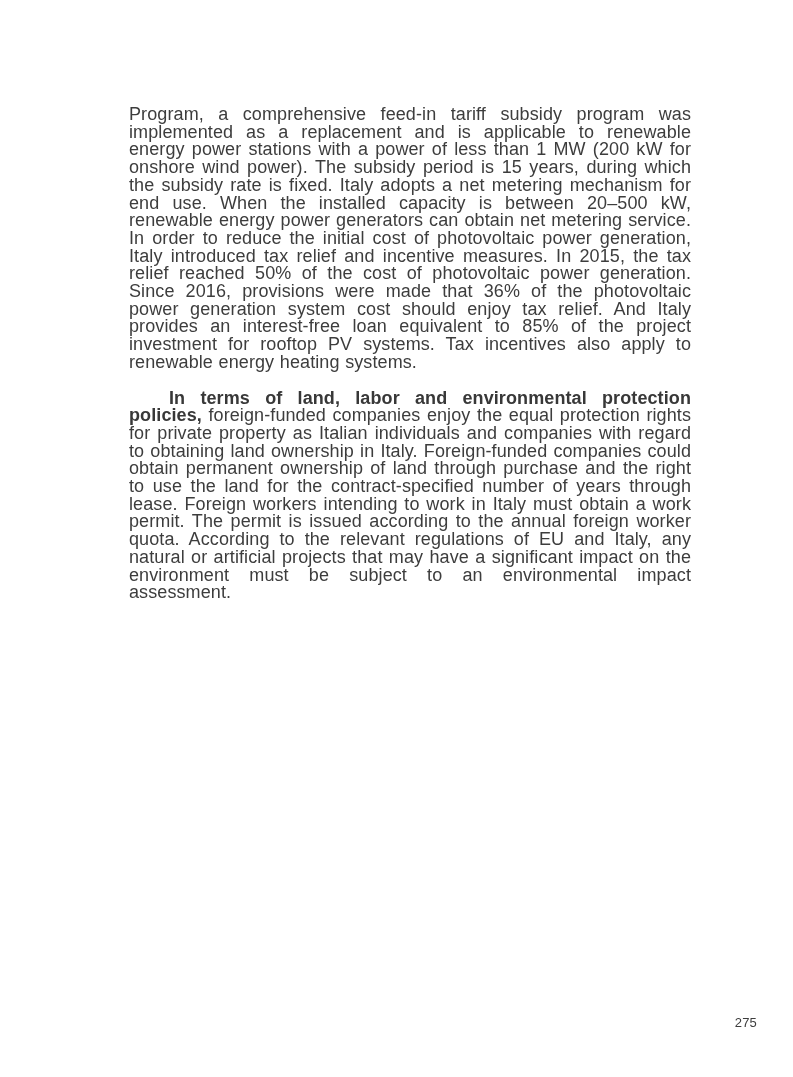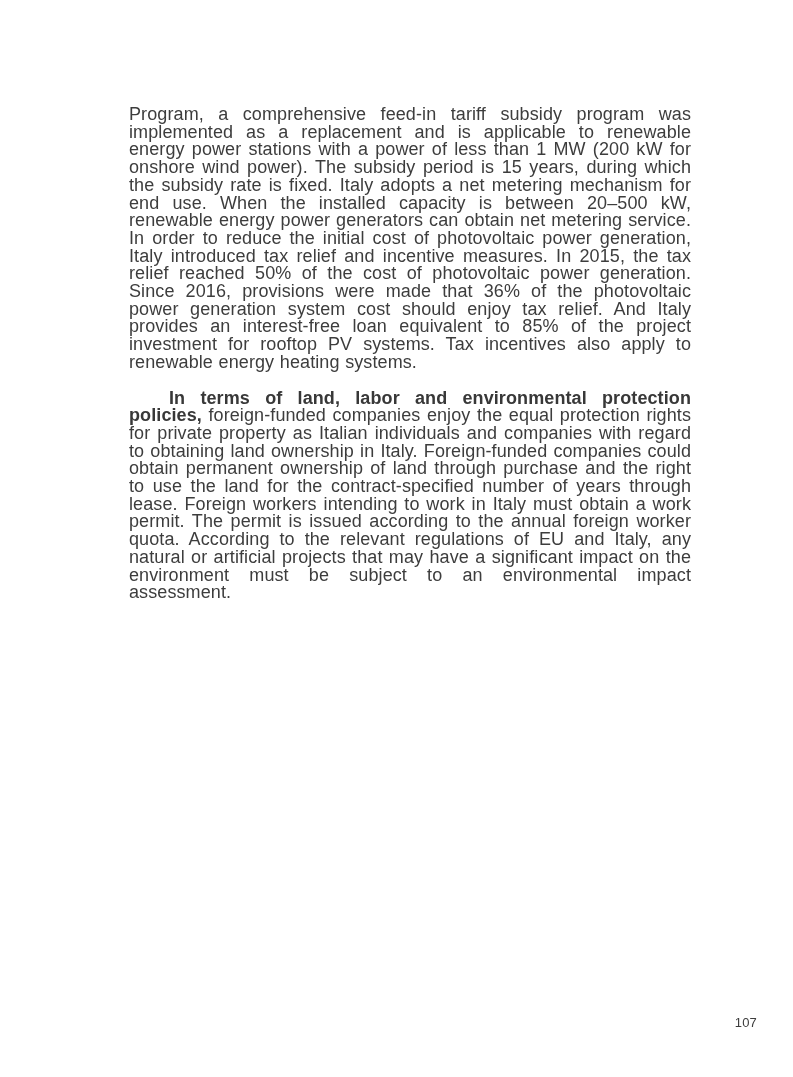--- a/index.html
+++ b/index.html
@@ -46,14 +46,14 @@
   }
 </style>
 </head>
 <body>
 
 <div class="page">
   <div class="text-block">
     <p>Program, a comprehensive feed-in tariff subsidy program was implemented as a replacement and is applicable to renewable energy power stations with a power of less than 1 MW (200 kW for onshore wind power). The subsidy period is 15 years, during which the subsidy rate is fixed. Italy adopts a net metering mechanism for end use. When the installed capacity is between 20–500 kW, renewable energy power generators can obtain net metering service. In order to reduce the initial cost of photovoltaic power generation, Italy introduced tax relief and incentive measures. In 2015, the tax relief reached 50% of the cost of photovoltaic power generation. Since 2016, provisions were made that 36% of the photovoltaic power generation system cost should enjoy tax relief. And Italy provides an interest-free loan equivalent to 85% of the project investment for rooftop PV systems. Tax incentives also apply to renewable energy heating systems.</p>
     <p><span class="lead-bold">In terms of land, labor and environmental protection policies,</span><span> foreign-funded companies enjoy the equal protection rights for private property as Italian individuals and companies with regard to obtaining land ownership in Italy. Foreign-funded companies could obtain permanent ownership of land through purchase and the right to use the land for the contract-specified number of years through lease. Foreign workers intending to work in Italy must obtain a work permit. The permit is issued according to the annual foreign worker quota. According to the relevant regulations of EU and Italy, any natural or artificial projects that may have a significant impact on the environment must be subject to an environmental impact assessment.</span></p>
   </div>
-  <div class="page-number">107</div>
+  <div class="page-number">275</div>
 </div>
 
 </body></html>

